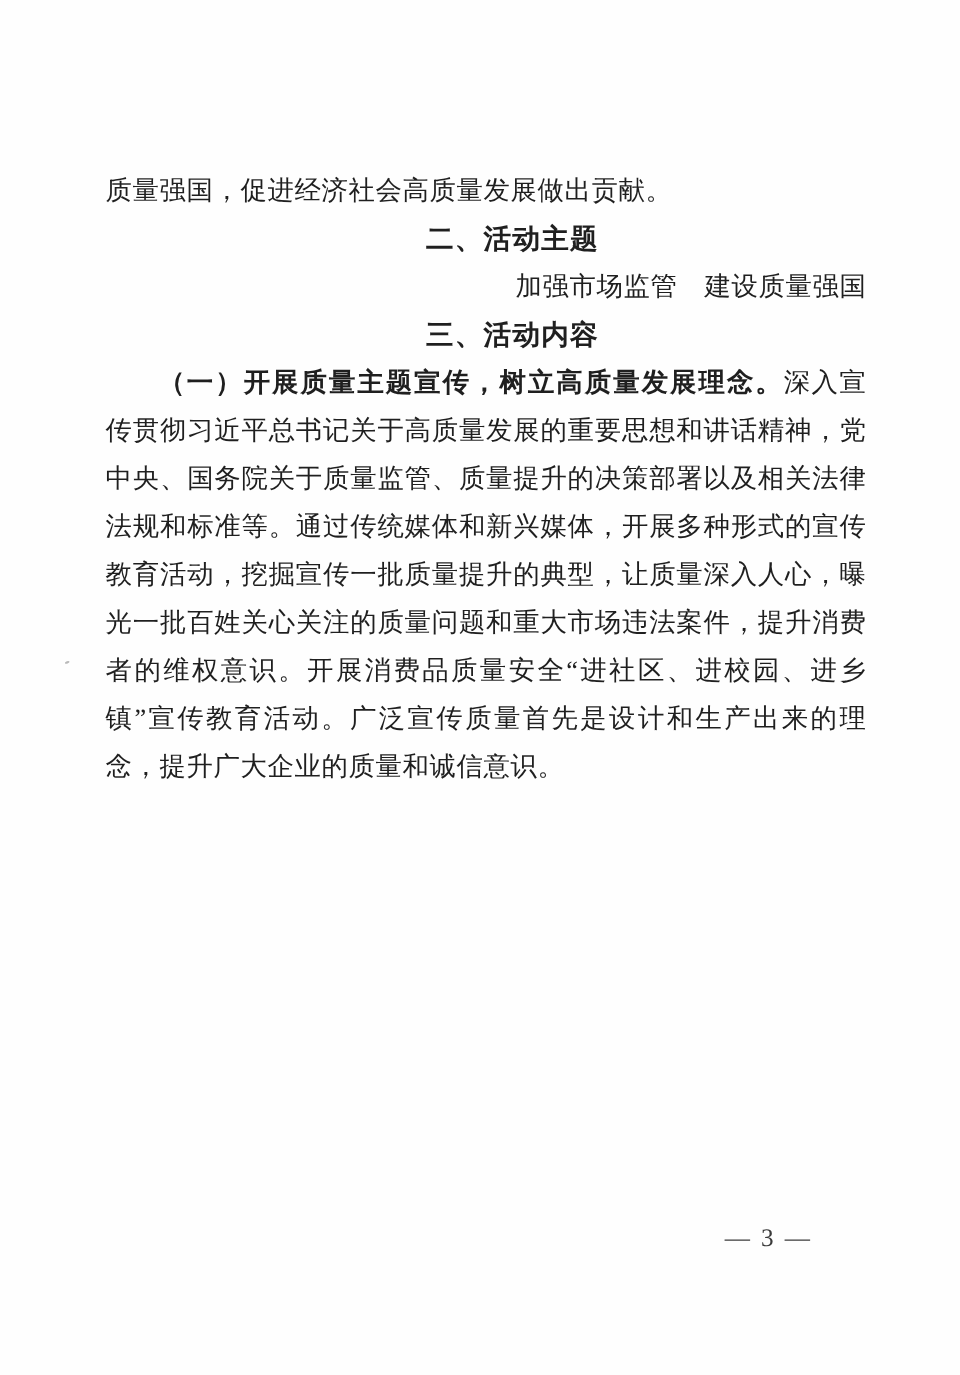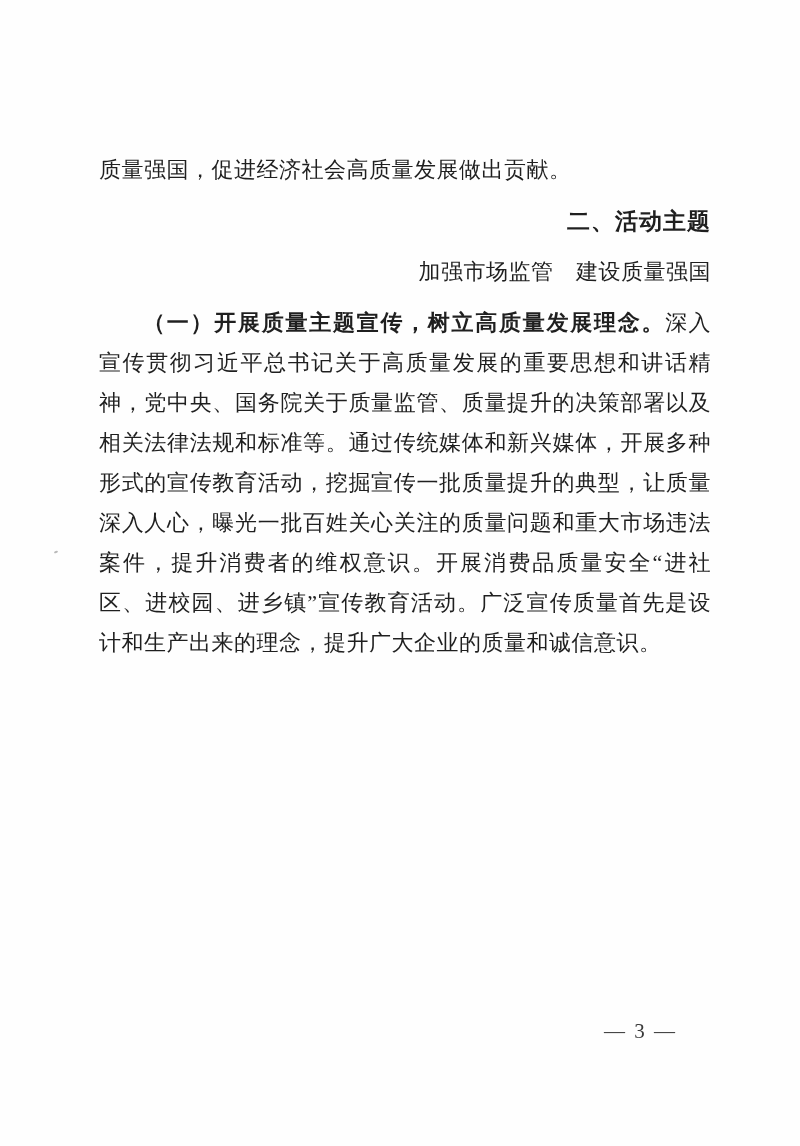--- a/index.html
+++ b/index.html
@@ -21,36 +21,36 @@
     top: 139px;
     left: 88px;
     width: 634px;
     font-size: 22px;
     line-height: 40px;
     letter-spacing: 0.5px;
     text-align: justify;
     text-justify: inter-character;
   }
   .content p {
-    margin: 11px;
+    margin: 0;
     padding: 0;
   }
   .cont-line {
     text-indent: 0;
   }
   .sec-heading {
     margin: 0;
     padding: 0;
     text-indent: 44px;
     font-size: 23px;
     line-height: 40px;
     font-weight: 700;
     font-family: "Liberation Sans", "DejaVu Sans", sans-serif;
     letter-spacing: 1px;
-    text-align: right;
+    text-align: center;
   }
   .theme-line {
     text-indent: 44px;
     text-align: right;
   }
   .para {
     text-indent: 44px;
     font-family: Liberation Serif, serif;
   }
   .para .lead {
@@ -83,20 +83,21 @@
 <div class="page">
 
   <div class="content">
 
     <p class="cont-line">质量强国，促进经济社会高质量发展做出贡献。</p>
 
     <p class="sec-heading">二、活动主题</p>
 
     <p class="theme-line">加强市场监管　建设质量强国</p>
 
+    <p class="sec-heading">三、活动内容</p>
 
     <p class="para"><span class="lead">（一）开展质量主题宣传，树立高质量发展理念。</span><span>深入宣传贯彻习近平总书记关于高质量发展的重要思想和讲话精神，党中央、国务院关于质量监管、质量提升的决策部署以及相关法律法规和标准等。通过传统媒体和新兴媒体，开展多种形式的宣传教育活动，挖掘宣传一批质量提升的典型，让质量深入人心，曝光一批百姓关心关注的质量问题和重大市场违法案件，提升消费者的维权意识。开展消费品质量安全“进社区、进校园、进乡镇”宣传教育活动。广泛宣传质量首先是设计和生产出来的理念，提升广大企业的质量和诚信意识。</span></p>
 
 
 
   </div>
 
   <div class="page-number">— 3 —</div>
 
   <div class="scan-speck"></div>

